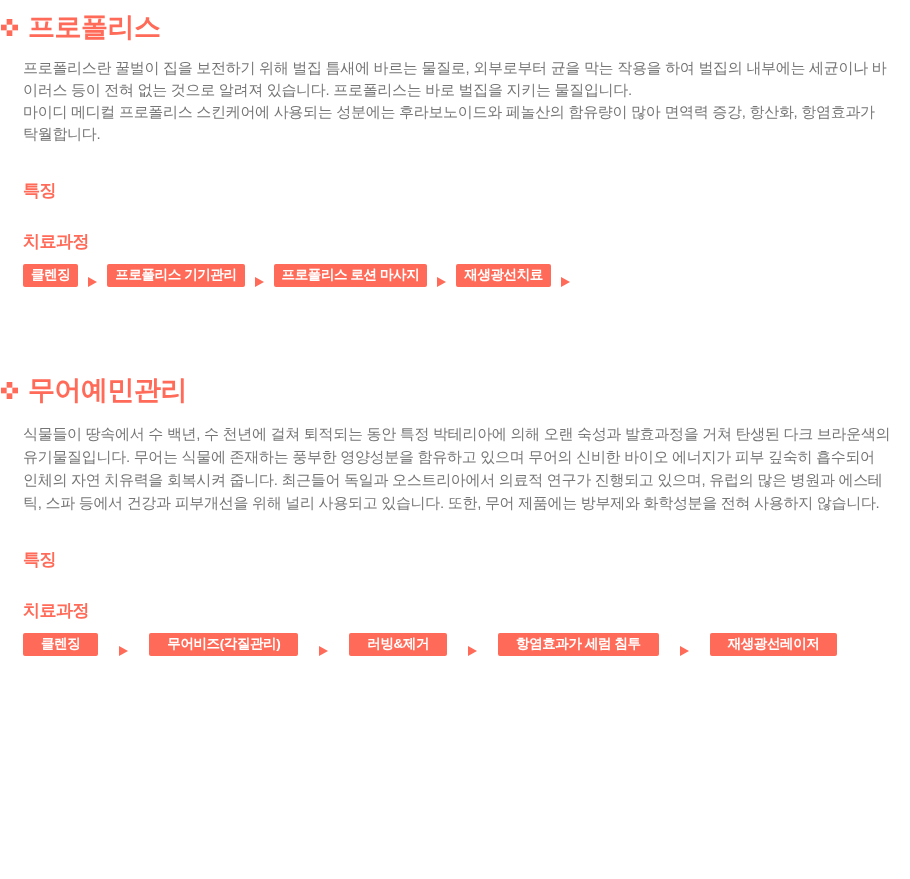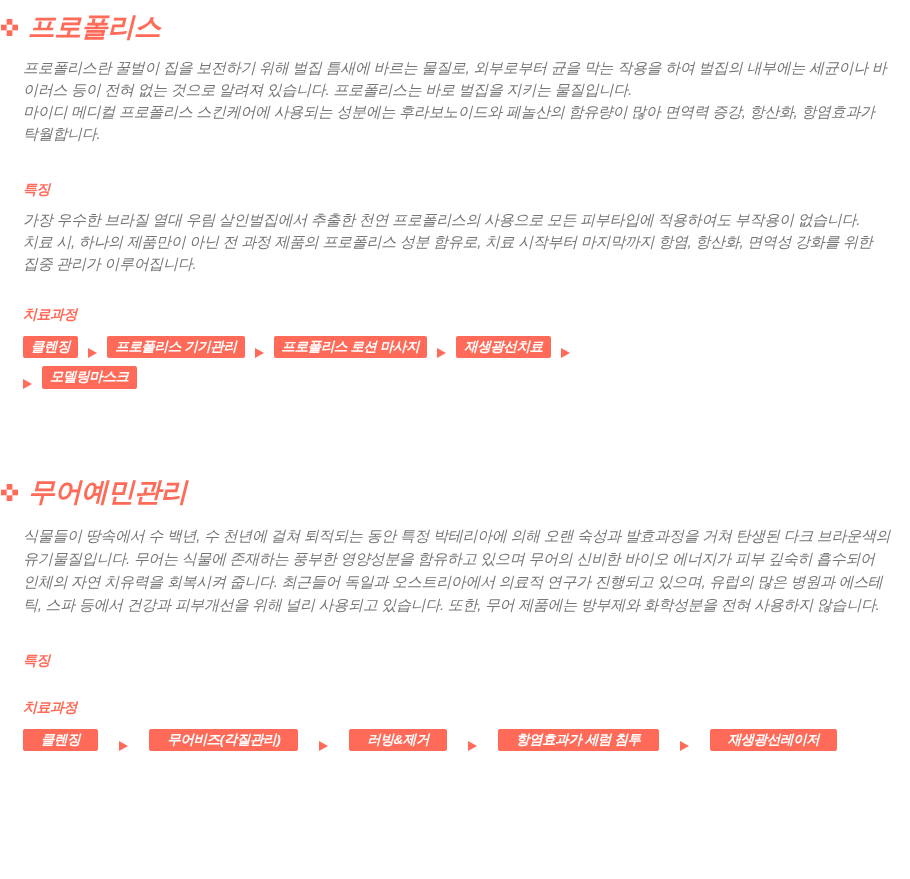--- a/index.html
+++ b/index.html
@@ -10,21 +10,21 @@
   }
   * { box-sizing: border-box; }
   html, body { margin: 0; padding: 0; }
   body {
     width: 910px;
     height: 879px;
     background: var(--bg);
     font-family: "Liberation Sans", "DejaVu Sans", sans-serif;
     overflow: hidden;
   }
-  .page { padding: 12px 8px 0 0; font-style: italic; }
+  .page { padding: 12px 8px 0 0; }
 
   .treatment-section { margin: 0; }
   .section-moor { margin-top: 88px; }
 
   .title-row {
     display: flex;
     align-items: center;
     gap: 10px;
     margin-left: 1px;
   }
@@ -52,21 +52,21 @@
     letter-spacing: -0.3px;
     line-height: 22px;
     max-width: 868px;
   }
   .intro p, .features p { margin: 0; }
   .section-moor .intro { margin-top: 16px; line-height: 23px; }
 
   .sub-heading {
     margin: 37px 0 0 23px;
     color: var(--accent);
-    font-size: 14px;
+    font-size: 17px;
     font-weight: bold;
     letter-spacing: -0.5px;
     line-height: 1.1;
   }
   .features { margin-top: 12px; }
   .process-heading { margin-top: 32px; }
 
   .process { margin: 13px 0 0 23px; }
   .process-row {
     display: flex;
@@ -113,39 +113,31 @@
           <rect x="5.33" y="10.67" width="5.34" height="5.33" fill="currentColor"></rect>
         </svg>
       </span>
       <h1 class="section-title">프로폴리스</h1>
     </div>
     <div class="intro">
         <p>프로폴리스란 꿀벌이 집을 보전하기 위해 벌집 틈새에 바르는 물질로, 외부로부터 균을 막는 작용을 하여 벌집의 내부에는 세균이나 바이러스 등이 전혀 없는 것으로 알려져 있습니다. 프로폴리스는 바로 벌집을 지키는 물질입니다.</p>
         <p>마이디 메디컬 프로폴리스 스킨케어에 사용되는 성분에는 후라보노이드와 페놀산의 함유량이 많아 면역력 증강, 항산화, 항염효과가 탁월합니다.</p>
       </div>
     <h2 class="sub-heading">특징</h2>
-    <div class="features">
-        <p>가장 우수한 브라질 열대 우림 살인벌집에서 추출한 천연 프로폴리스의 사용으로 모든 피부타입에 적용하여도 부작용이 없습니다.</p>
-        <p>치료 시, 하나의 제품만이 아닌 전 과정 제품의 프로폴리스 성분 함유로, 치료 시작부터 마지막까지 항염, 항산화, 면역성 강화를 위한 집중 관리가 이루어집니다.</p>
-      </div>
     <h2 class="sub-heading process-heading">치료과정</h2>
     <div class="process">
         <div class="process-row">
           <span class="step-badge">클렌징</span>
           <span class="arrow"></span>
           <span class="step-badge">프로폴리스 기기관리</span>
           <span class="arrow"></span>
           <span class="step-badge">프로폴리스 로션 마사지</span>
           <span class="arrow"></span>
           <span class="step-badge">재생광선치료</span>
           <span class="arrow"></span>
-        </div>
-        <div class="process-row">
-          <span class="arrow"></span>
-          <span class="step-badge">모델링마스크</span>
         </div>
       </div>
   </section>
 
   <section class="treatment-section section-moor">
     <div class="title-row">
       <span class="clover">
         <svg viewBox="0 0 16 16" aria-hidden="true">
           <rect x="5.33" y="0" width="5.34" height="5.33" fill="currentColor"></rect>
           <rect x="0" y="5.33" width="5.33" height="5.34" fill="currentColor"></rect>

